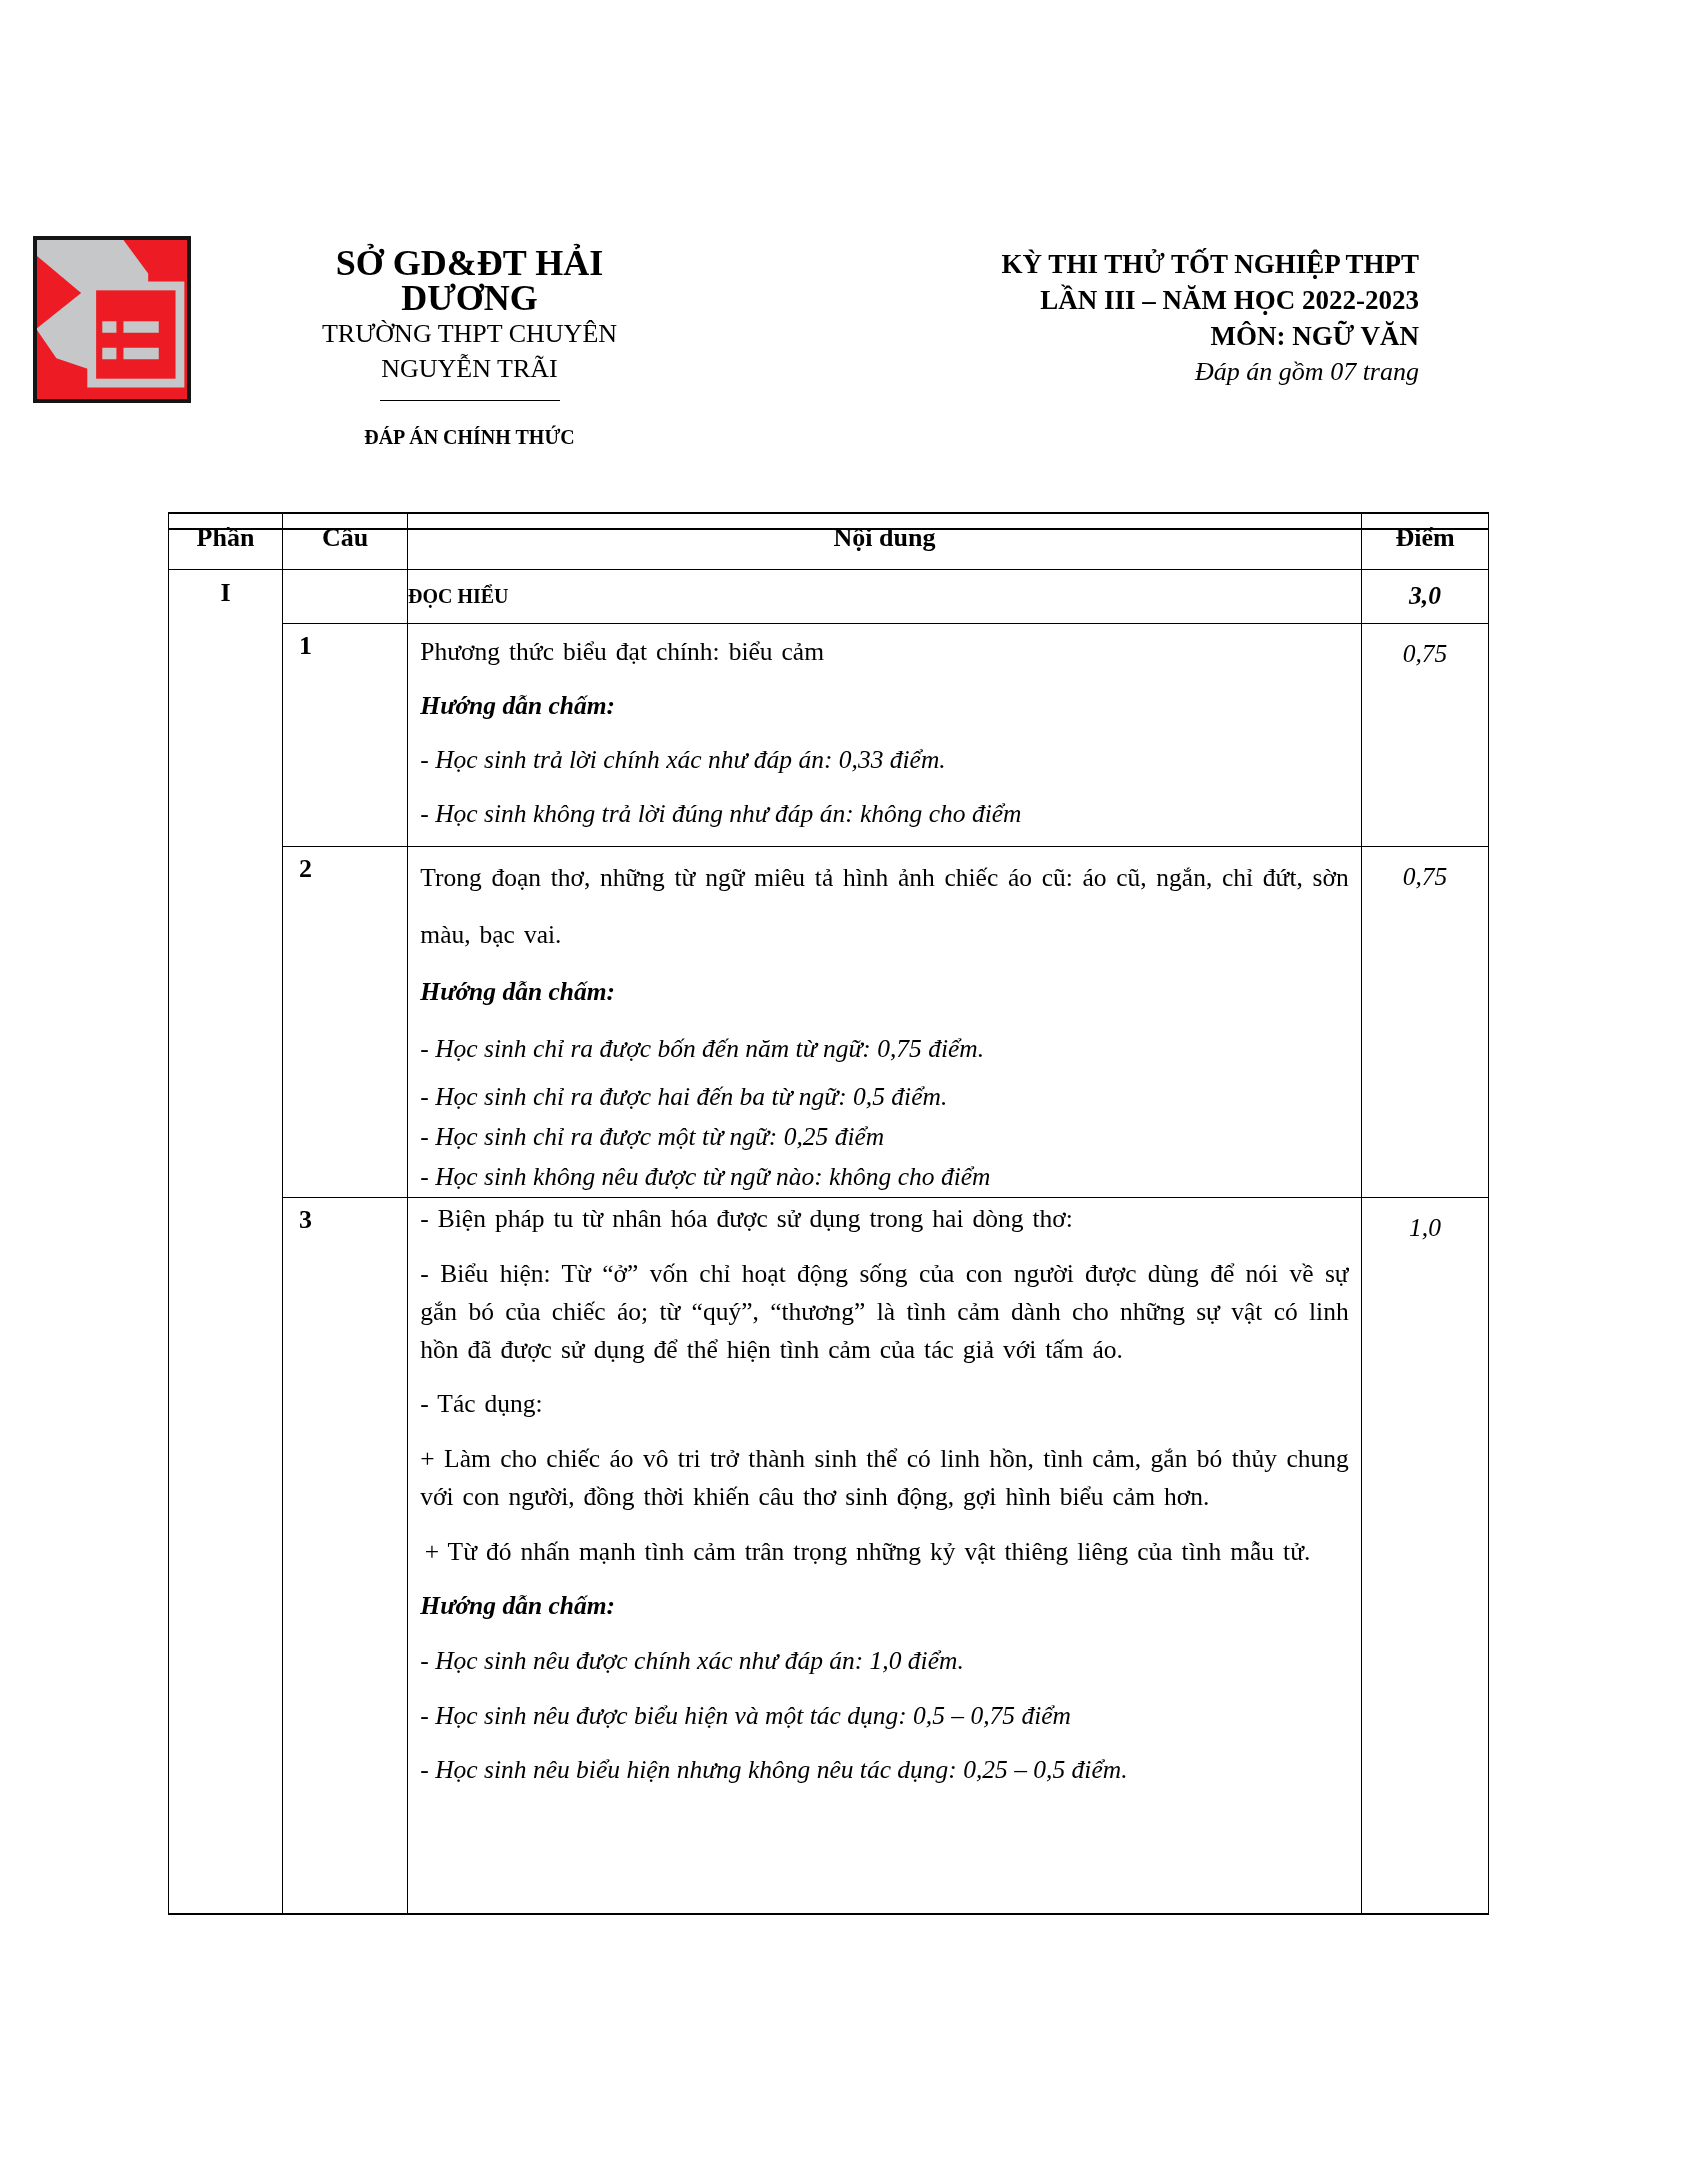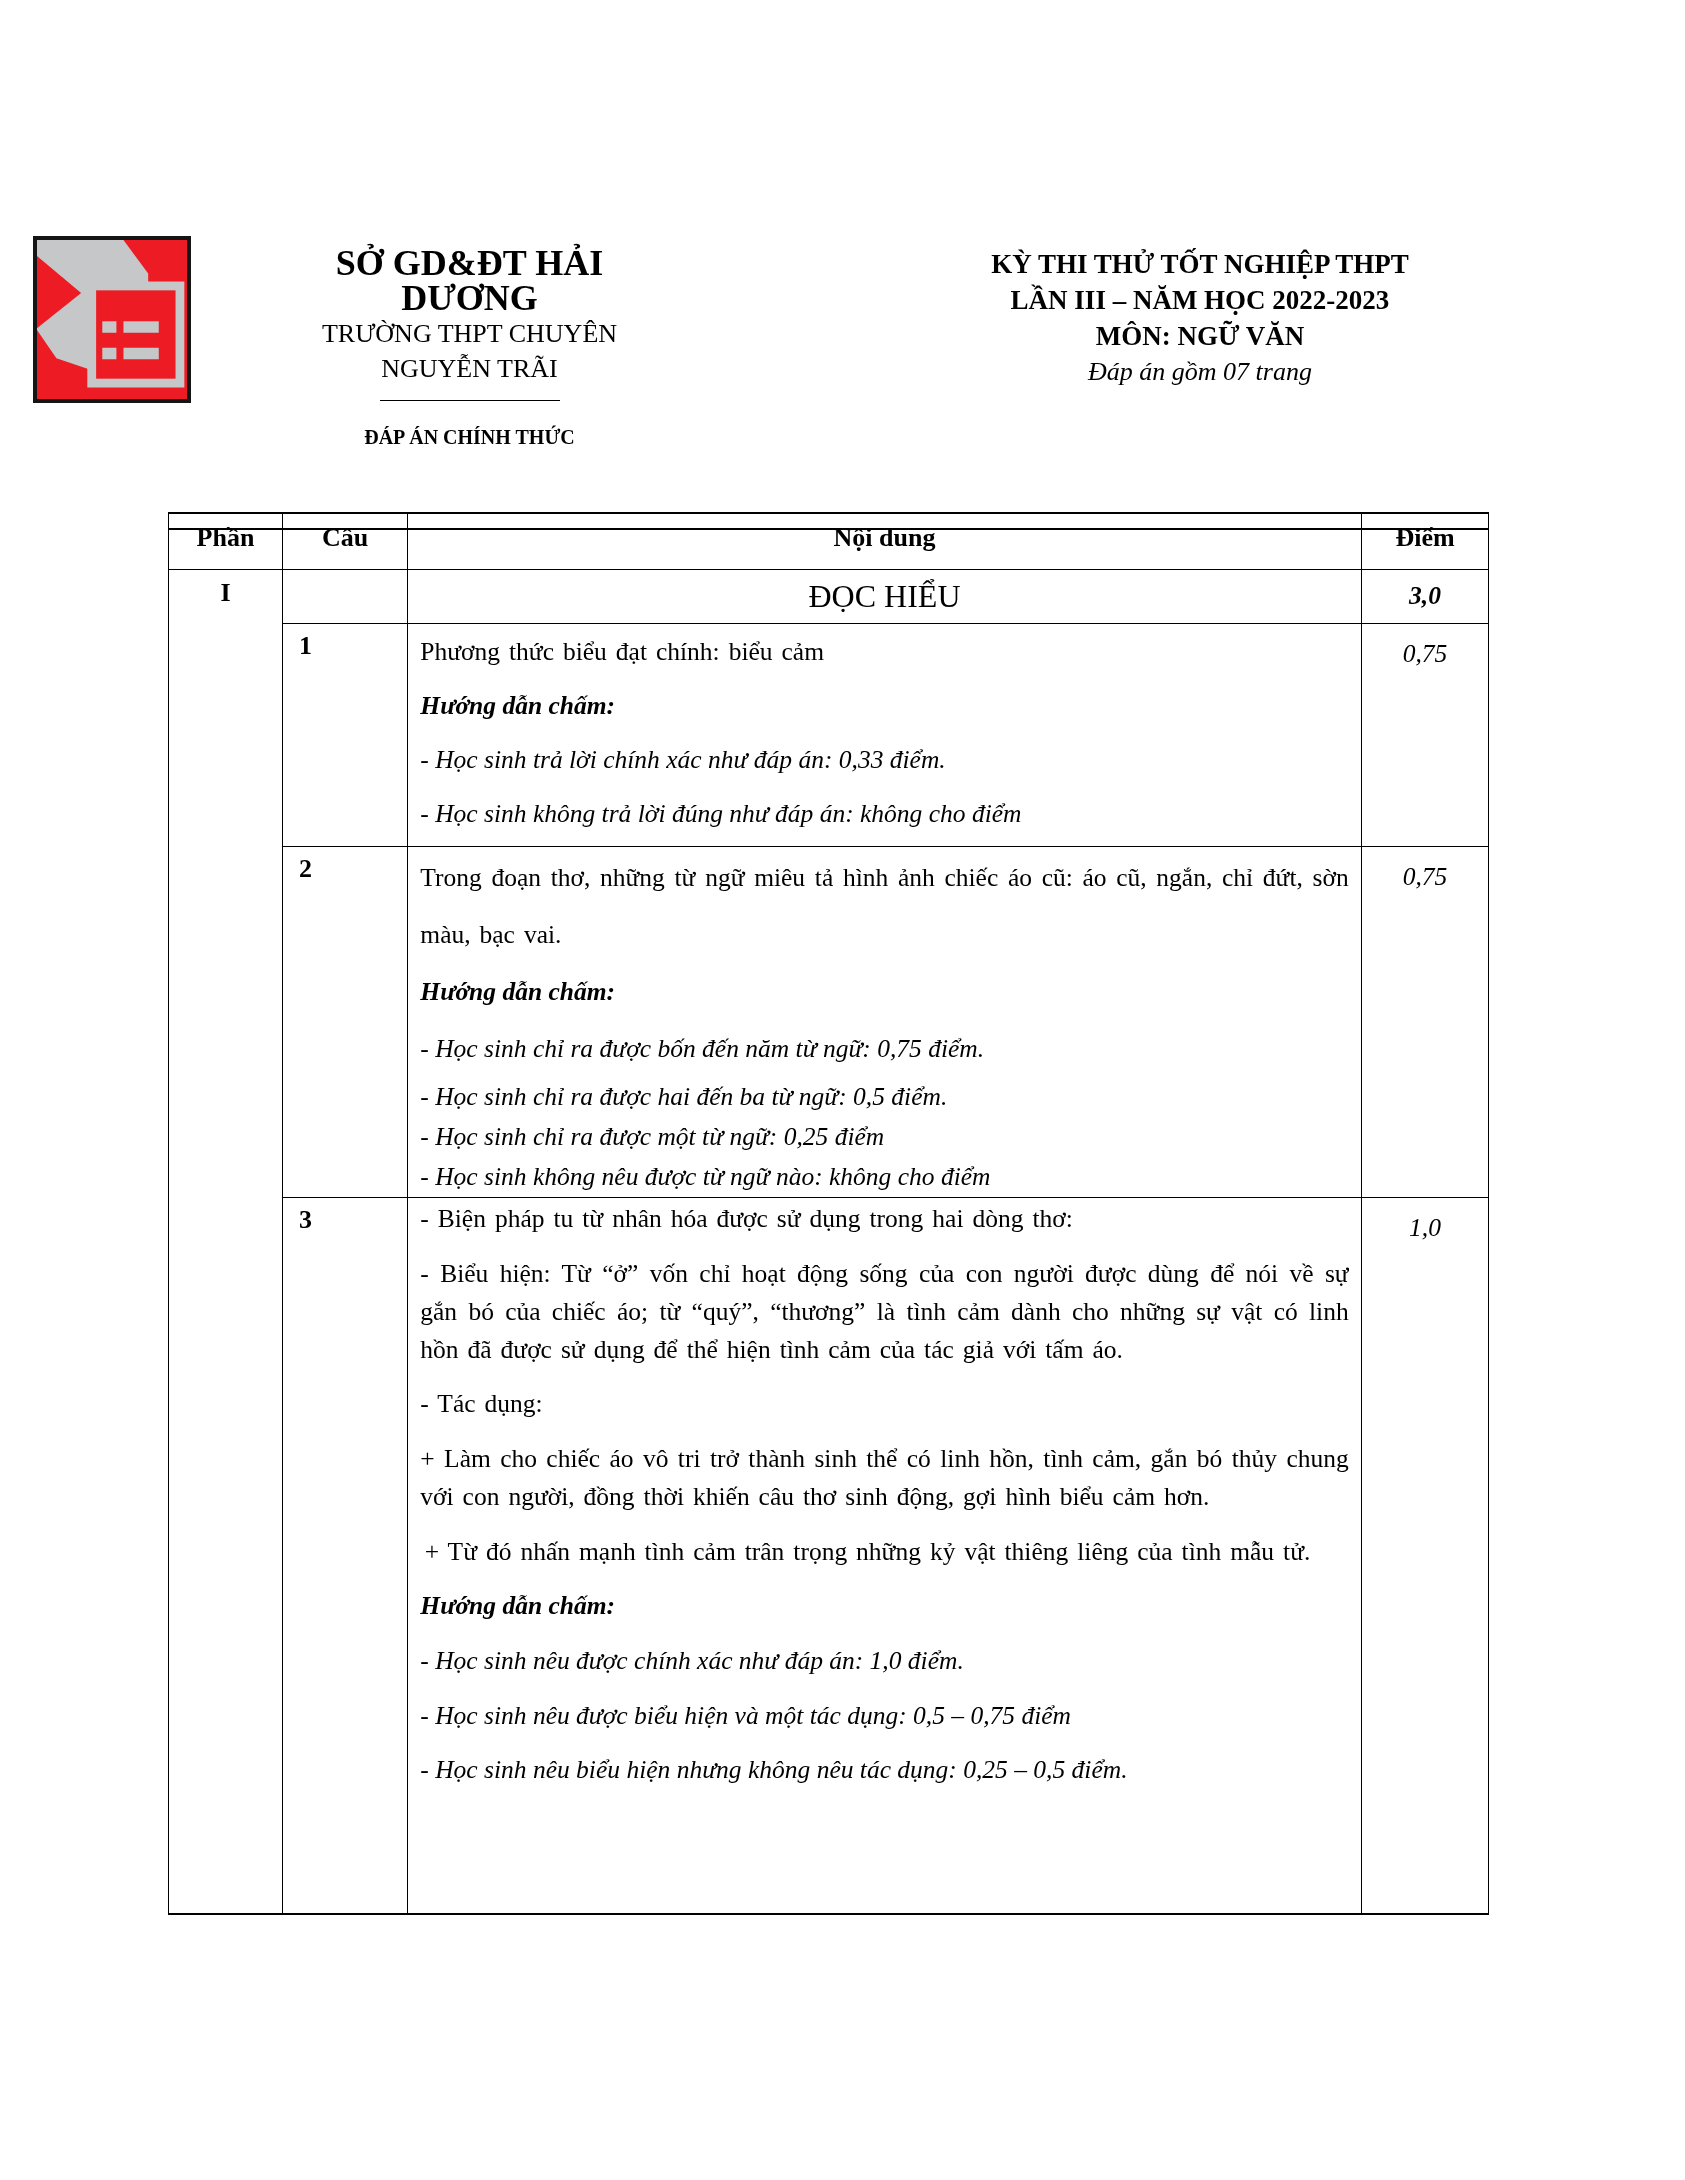--- a/index.html
+++ b/index.html
@@ -25,40 +25,40 @@
   
   .hdr-left{
     position:absolute;left:263px;top:246px;width:413px;
     text-align:center;font-size:26px;line-height:35px;
   }
   .hdr-left .b{font-size:36px;font-weight:bold;}
   .divider{width:180px;border:0;border-top:1.8px solid #000;margin:14px auto 0;}
   .official{font-weight:bold;font-size:20px;margin-top:19.3px;}
 
   .hdr-right{
-    position:absolute;left:940px;top:246px;width:520px;
-    text-align:center;font-weight:bold;font-size:27px;line-height:36px;
+    position:absolute;left:899px;top:246px;width:520px;
+    text-align:right;font-weight:bold;font-size:27px;line-height:36px;
   }
   .hdr-right .note{font-weight:normal;font-style:italic;font-size:26px;}
 
   
   .top-rule{position:absolute;left:168px;top:528px;width:1320px;height:1.8px;background:#000;}
   table.answers{
     position:absolute;left:168px;top:512px;width:1320px;
     border-collapse:collapse;table-layout:fixed;
     font-size:25.5px;color:#000;
     border:1.8px solid #000;border-bottom:2.6px solid #000;border-top:2.6px solid #000;
   }
   th,td{border:1.8px solid #000;padding:0;}
   thead tr{height:56px;}
   th{font-size:26px;font-weight:bold;vertical-align:top;padding-top:8.8px;text-align:center;}
 
   tr.section-row{height:54px;}
   td.phan-cell{font-weight:bold;font-size:26px;text-align:center;vertical-align:top;padding-top:8.8px;}
-  td.sec-title{font-weight:normal;font-size:32px;text-align:center;vertical-align:middle;}
+  td.sec-title{font-weight:bold;font-size:20px;text-align:left;vertical-align:middle;}
   td.sec-score{font-weight:bold;font-style:italic;text-align:center;vertical-align:middle;}
 
   td.cau-cell{font-weight:bold;font-size:26px;vertical-align:top;padding:7px 0 0 16px;text-align:left;}
   td.content-cell{vertical-align:top;padding:1.8px 12.3px 0 12.3px;}
   td.score-cell{vertical-align:top;text-align:center;font-style:italic;padding-top:15px;}
 
   .cellbox{overflow:hidden;}
   .cr-1 .cellbox{height:221px;}
   .cr-2 .cellbox{height:348px;}
   .cr-3 .cellbox{height:713px;}

